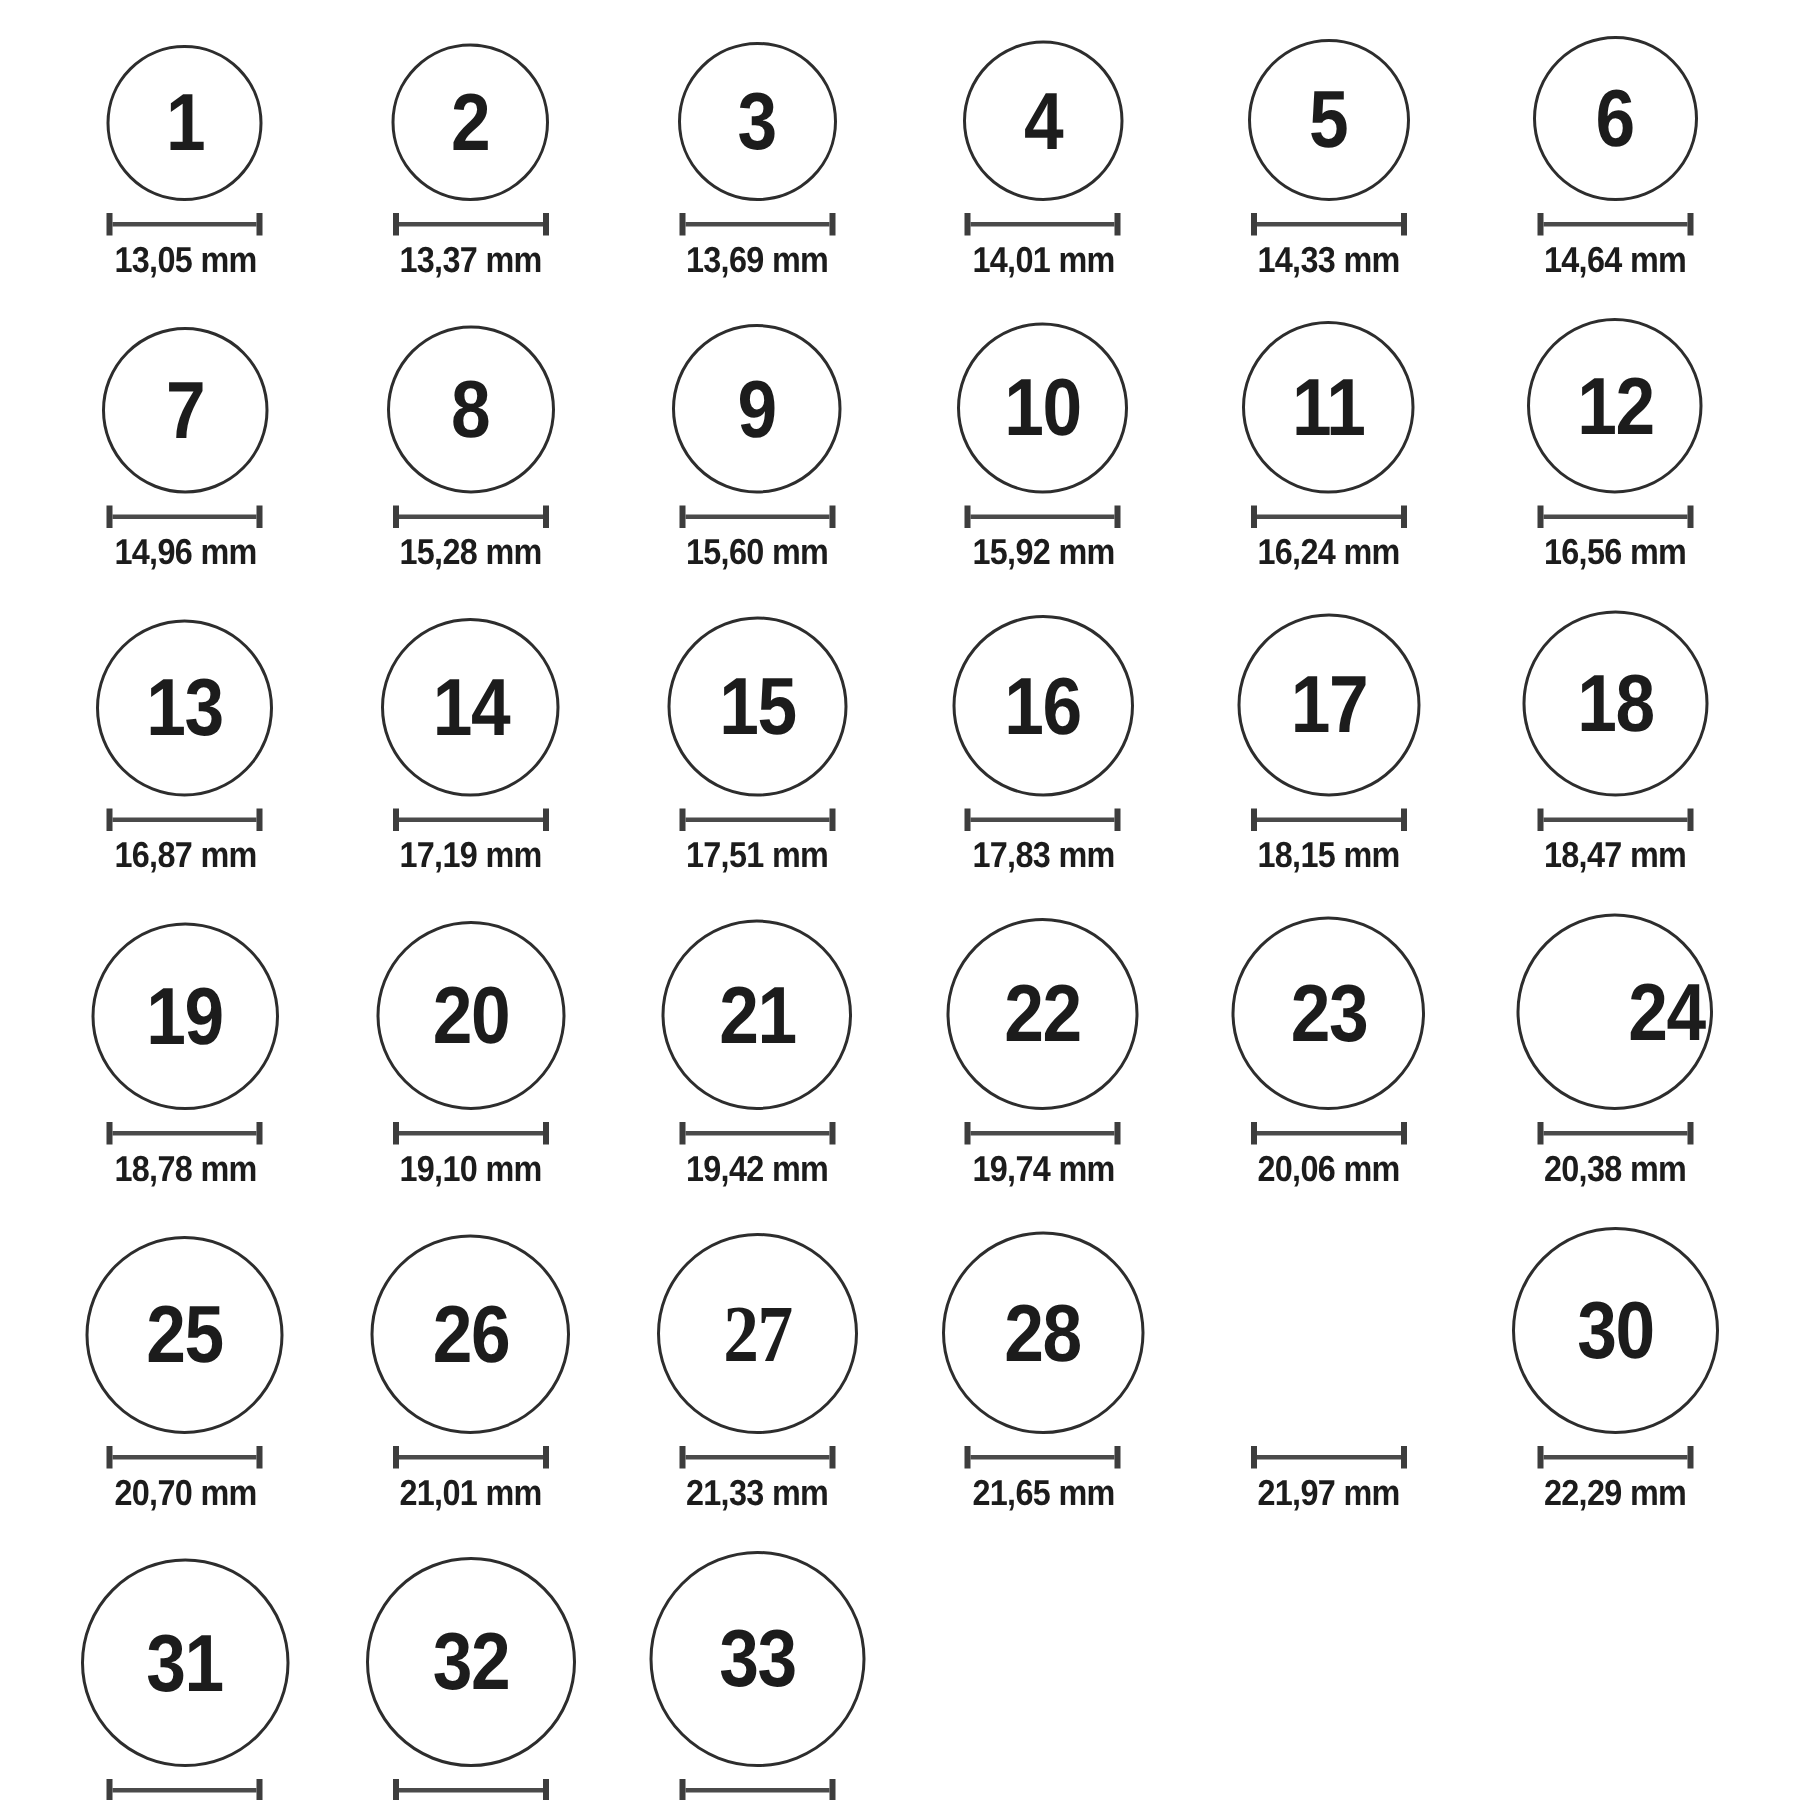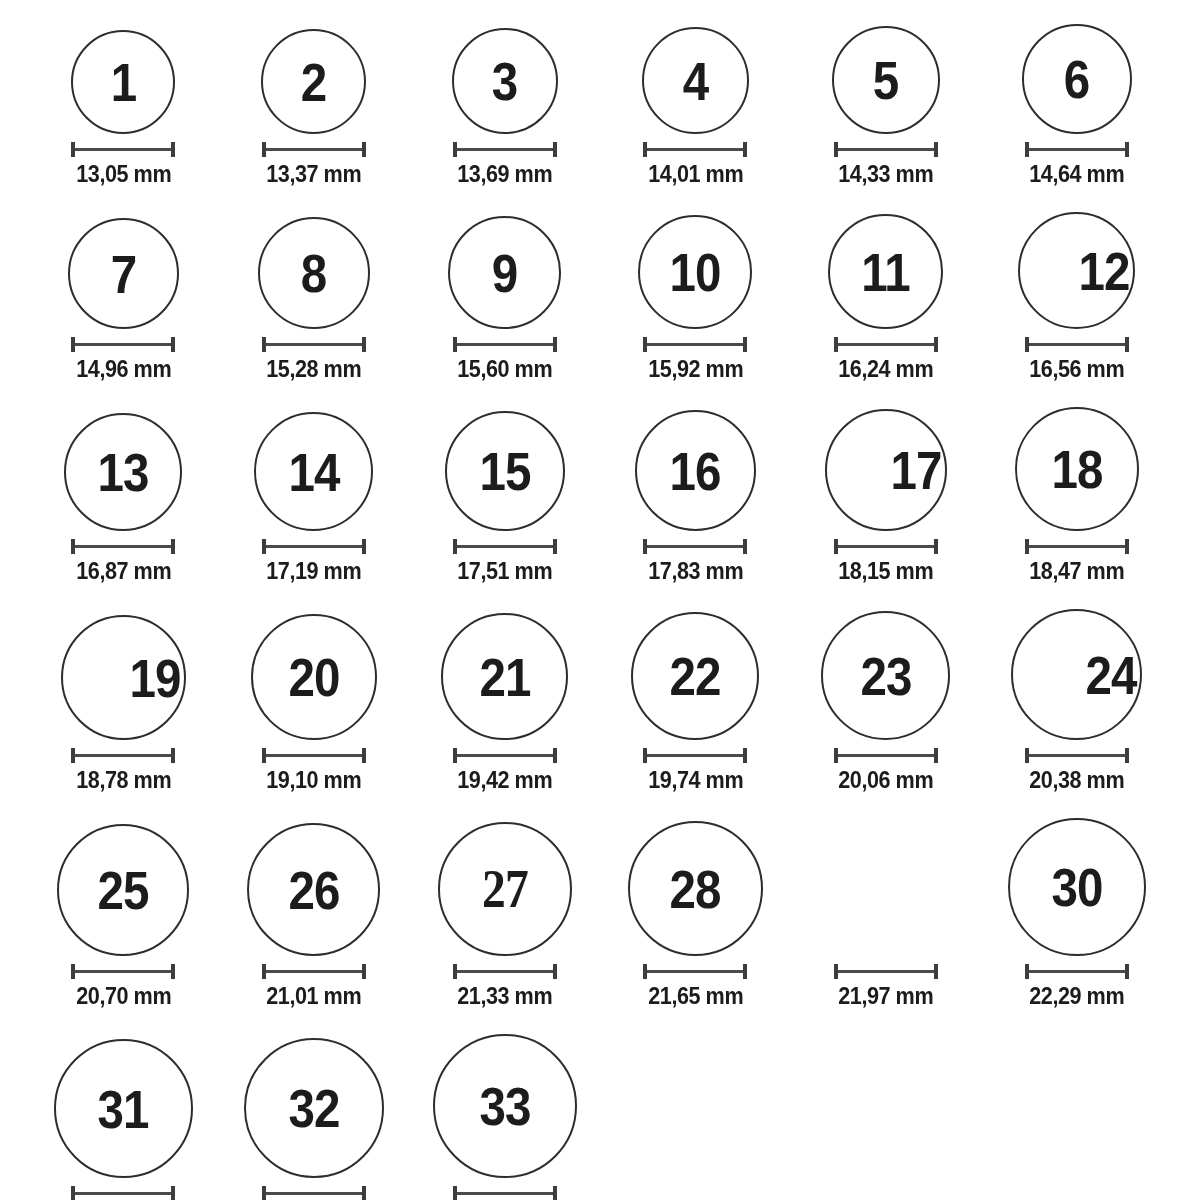--- a/index.html
+++ b/index.html
@@ -183,21 +183,21 @@
       <div class="circle" style="width: 115px; height: 115px;">
         <span class="num">11</span>
       </div>
       <div class="dim-line">
         <div class="bar"></div>
       </div>
       <div class="mm">16,24 mm</div>
     </div>
 
     <div class="cell">
-      <div class="circle" style="width: 117px; height: 117px; justify-content: flex-end;">
+      <div class="circle" style="width: 117px; height: 117px;">
         <span class="num">12</span>
       </div>
       <div class="dim-line">
         <div class="bar"></div>
       </div>
       <div class="mm">16,56 mm</div>
     </div>
 
     <div class="cell">
       <div class="circle" style="width: 118px; height: 118px;">
@@ -233,41 +233,41 @@
       <div class="circle" style="width: 121px; height: 121px;">
         <span class="num">16</span>
       </div>
       <div class="dim-line">
         <div class="bar"></div>
       </div>
       <div class="mm">17,83 mm</div>
     </div>
 
     <div class="cell">
-      <div class="circle" style="width: 122px; height: 122px; justify-content: flex-end;">
+      <div class="circle" style="width: 122px; height: 122px;">
         <span class="num">17</span>
       </div>
       <div class="dim-line">
         <div class="bar"></div>
       </div>
       <div class="mm">18,15 mm</div>
     </div>
 
     <div class="cell">
       <div class="circle" style="width: 124px; height: 124px;">
         <span class="num">18</span>
       </div>
       <div class="dim-line">
         <div class="bar"></div>
       </div>
       <div class="mm">18,47 mm</div>
     </div>
 
     <div class="cell">
-      <div class="circle" style="width: 125px; height: 125px; justify-content: flex-end;">
+      <div class="circle" style="width: 125px; height: 125px;">
         <span class="num">19</span>
       </div>
       <div class="dim-line">
         <div class="bar"></div>
       </div>
       <div class="mm">18,78 mm</div>
     </div>
 
     <div class="cell">
       <div class="circle" style="width: 126px; height: 126px;">

